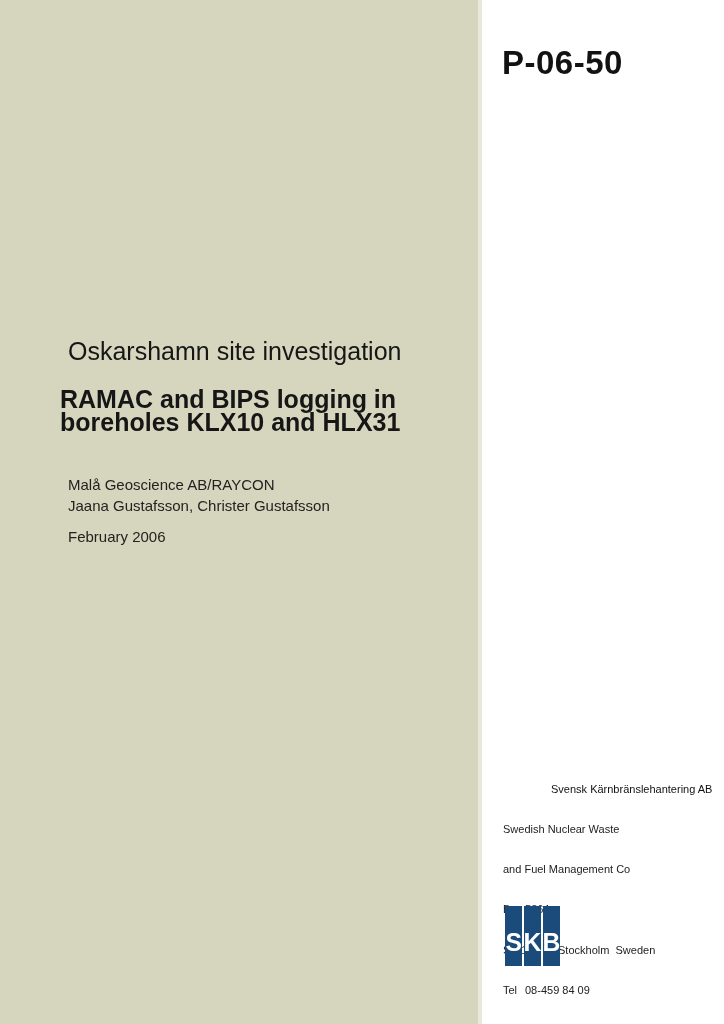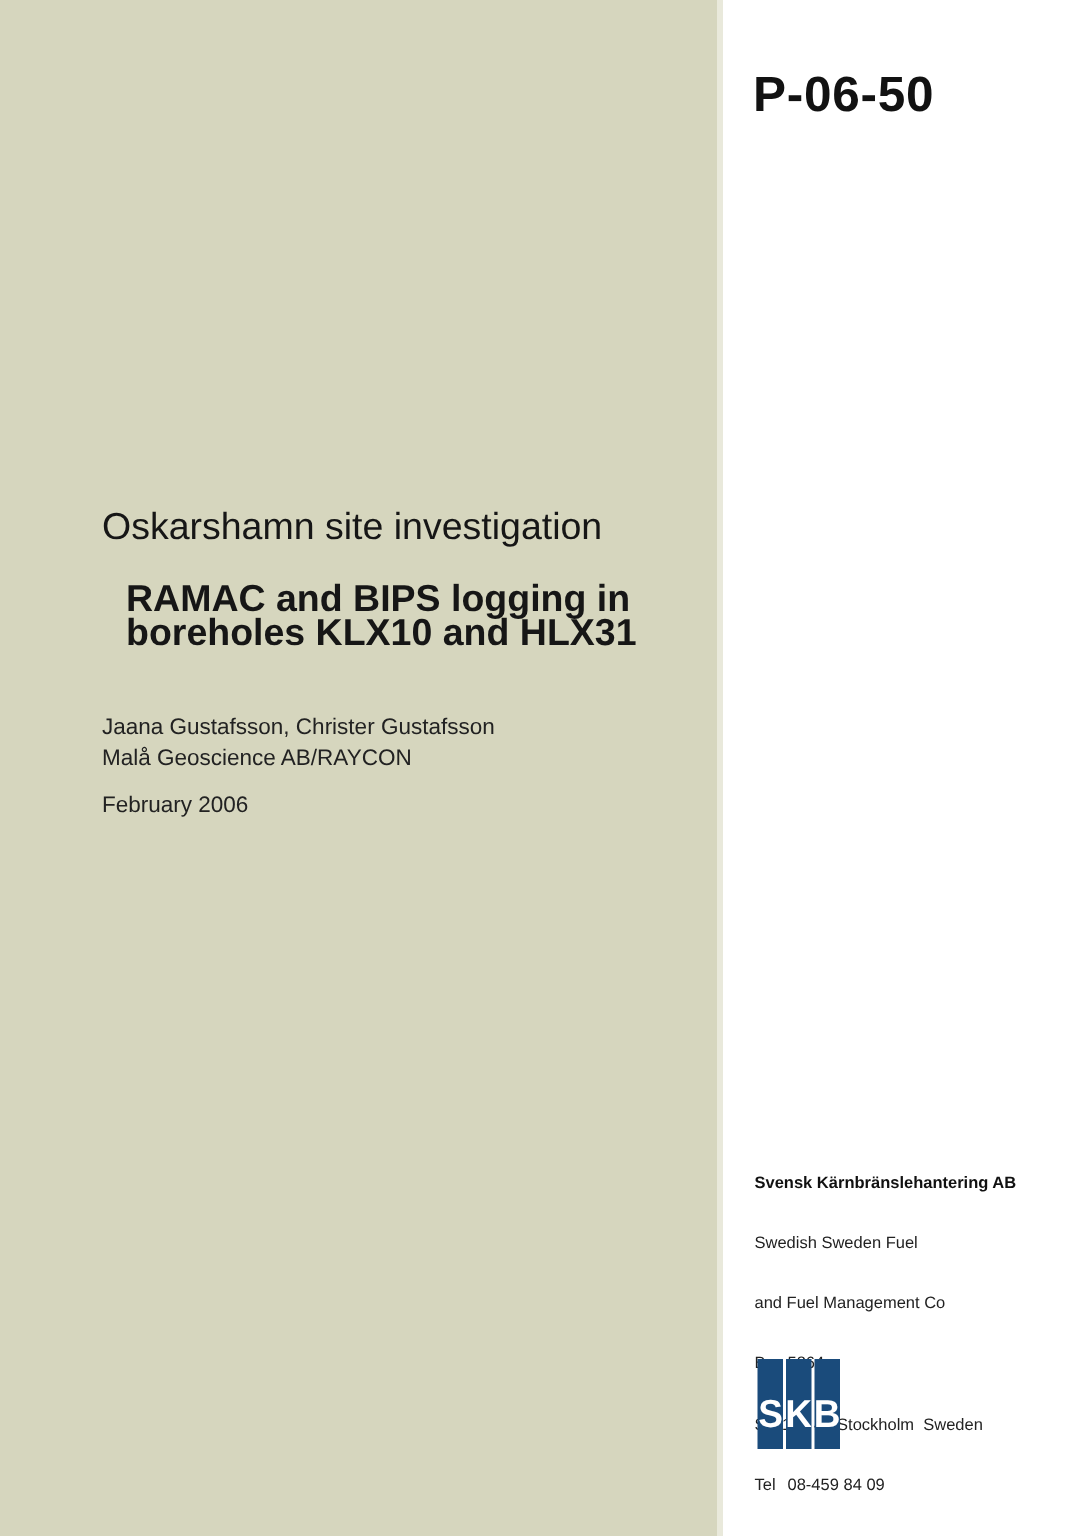--- a/index.html
+++ b/index.html
@@ -38,21 +38,21 @@
     position: absolute;
     left: 68px;
     top: 337px;
     font-size: 25px;
     font-weight: normal;
     color: #161616;
     line-height: 1.15;
   }
   .main-title {
     position: absolute;
-    left: 84px;
+    left: 60px;
     top: 388px;
     font-size: 25px;
     font-weight: bold;
     color: #161616;
     line-height: 23px;
   }
   .authors {
     position: absolute;
     left: 68px;
     top: 474px;
@@ -71,22 +71,23 @@
   .publisher {
     position: absolute;
     left: 503px;
     top: 756px;
     font-size: 11px;
     color: #222222;
     line-height: 13.4px;
     white-space: pre-wrap;
   }
   .publisher .bold-line {
-    font-weight: bold;
+    font-weight: normal;
     color: #111111;
+    margin-left: 48px;
   }
   .contact-row {
     display: flex;
   }
   .contact-row .label {
     width: 22px;
     flex: 0 0 22px;
   }
   .skb-logo {
     position: absolute;
@@ -123,29 +124,29 @@
   <div class="report-number">P-06-50</div>
 
   <div class="section-title">Oskarshamn site investigation</div>
 
   <div class="main-title">
     <div>RAMAC and BIPS logging in</div>
     <div>boreholes KLX10 and HLX31</div>
   </div>
 
   <div class="authors">
+    <div>Malå Geoscience AB/RAYCON</div>
     <div>Jaana Gustafsson, Christer Gustafsson</div>
-    <div>Malå Geoscience AB/RAYCON</div>
   </div>
 
   <div class="pub-date">February 2006</div>
 
   <div class="publisher">
     <div class="bold-line">Svensk Kärnbränslehantering AB</div>
-    <div>Swedish Sweden Fuel</div>
+    <div>Swedish Nuclear Waste</div>
     <div>and Fuel Management Co</div>
     <div>Box 5864</div>
     <div>SE-102 40 Stockholm  Sweden</div>
     <div class="contact-row">
       <span class="label">Tel</span>
       <span>08-459 84 09</span>
     </div>
     
     
     

